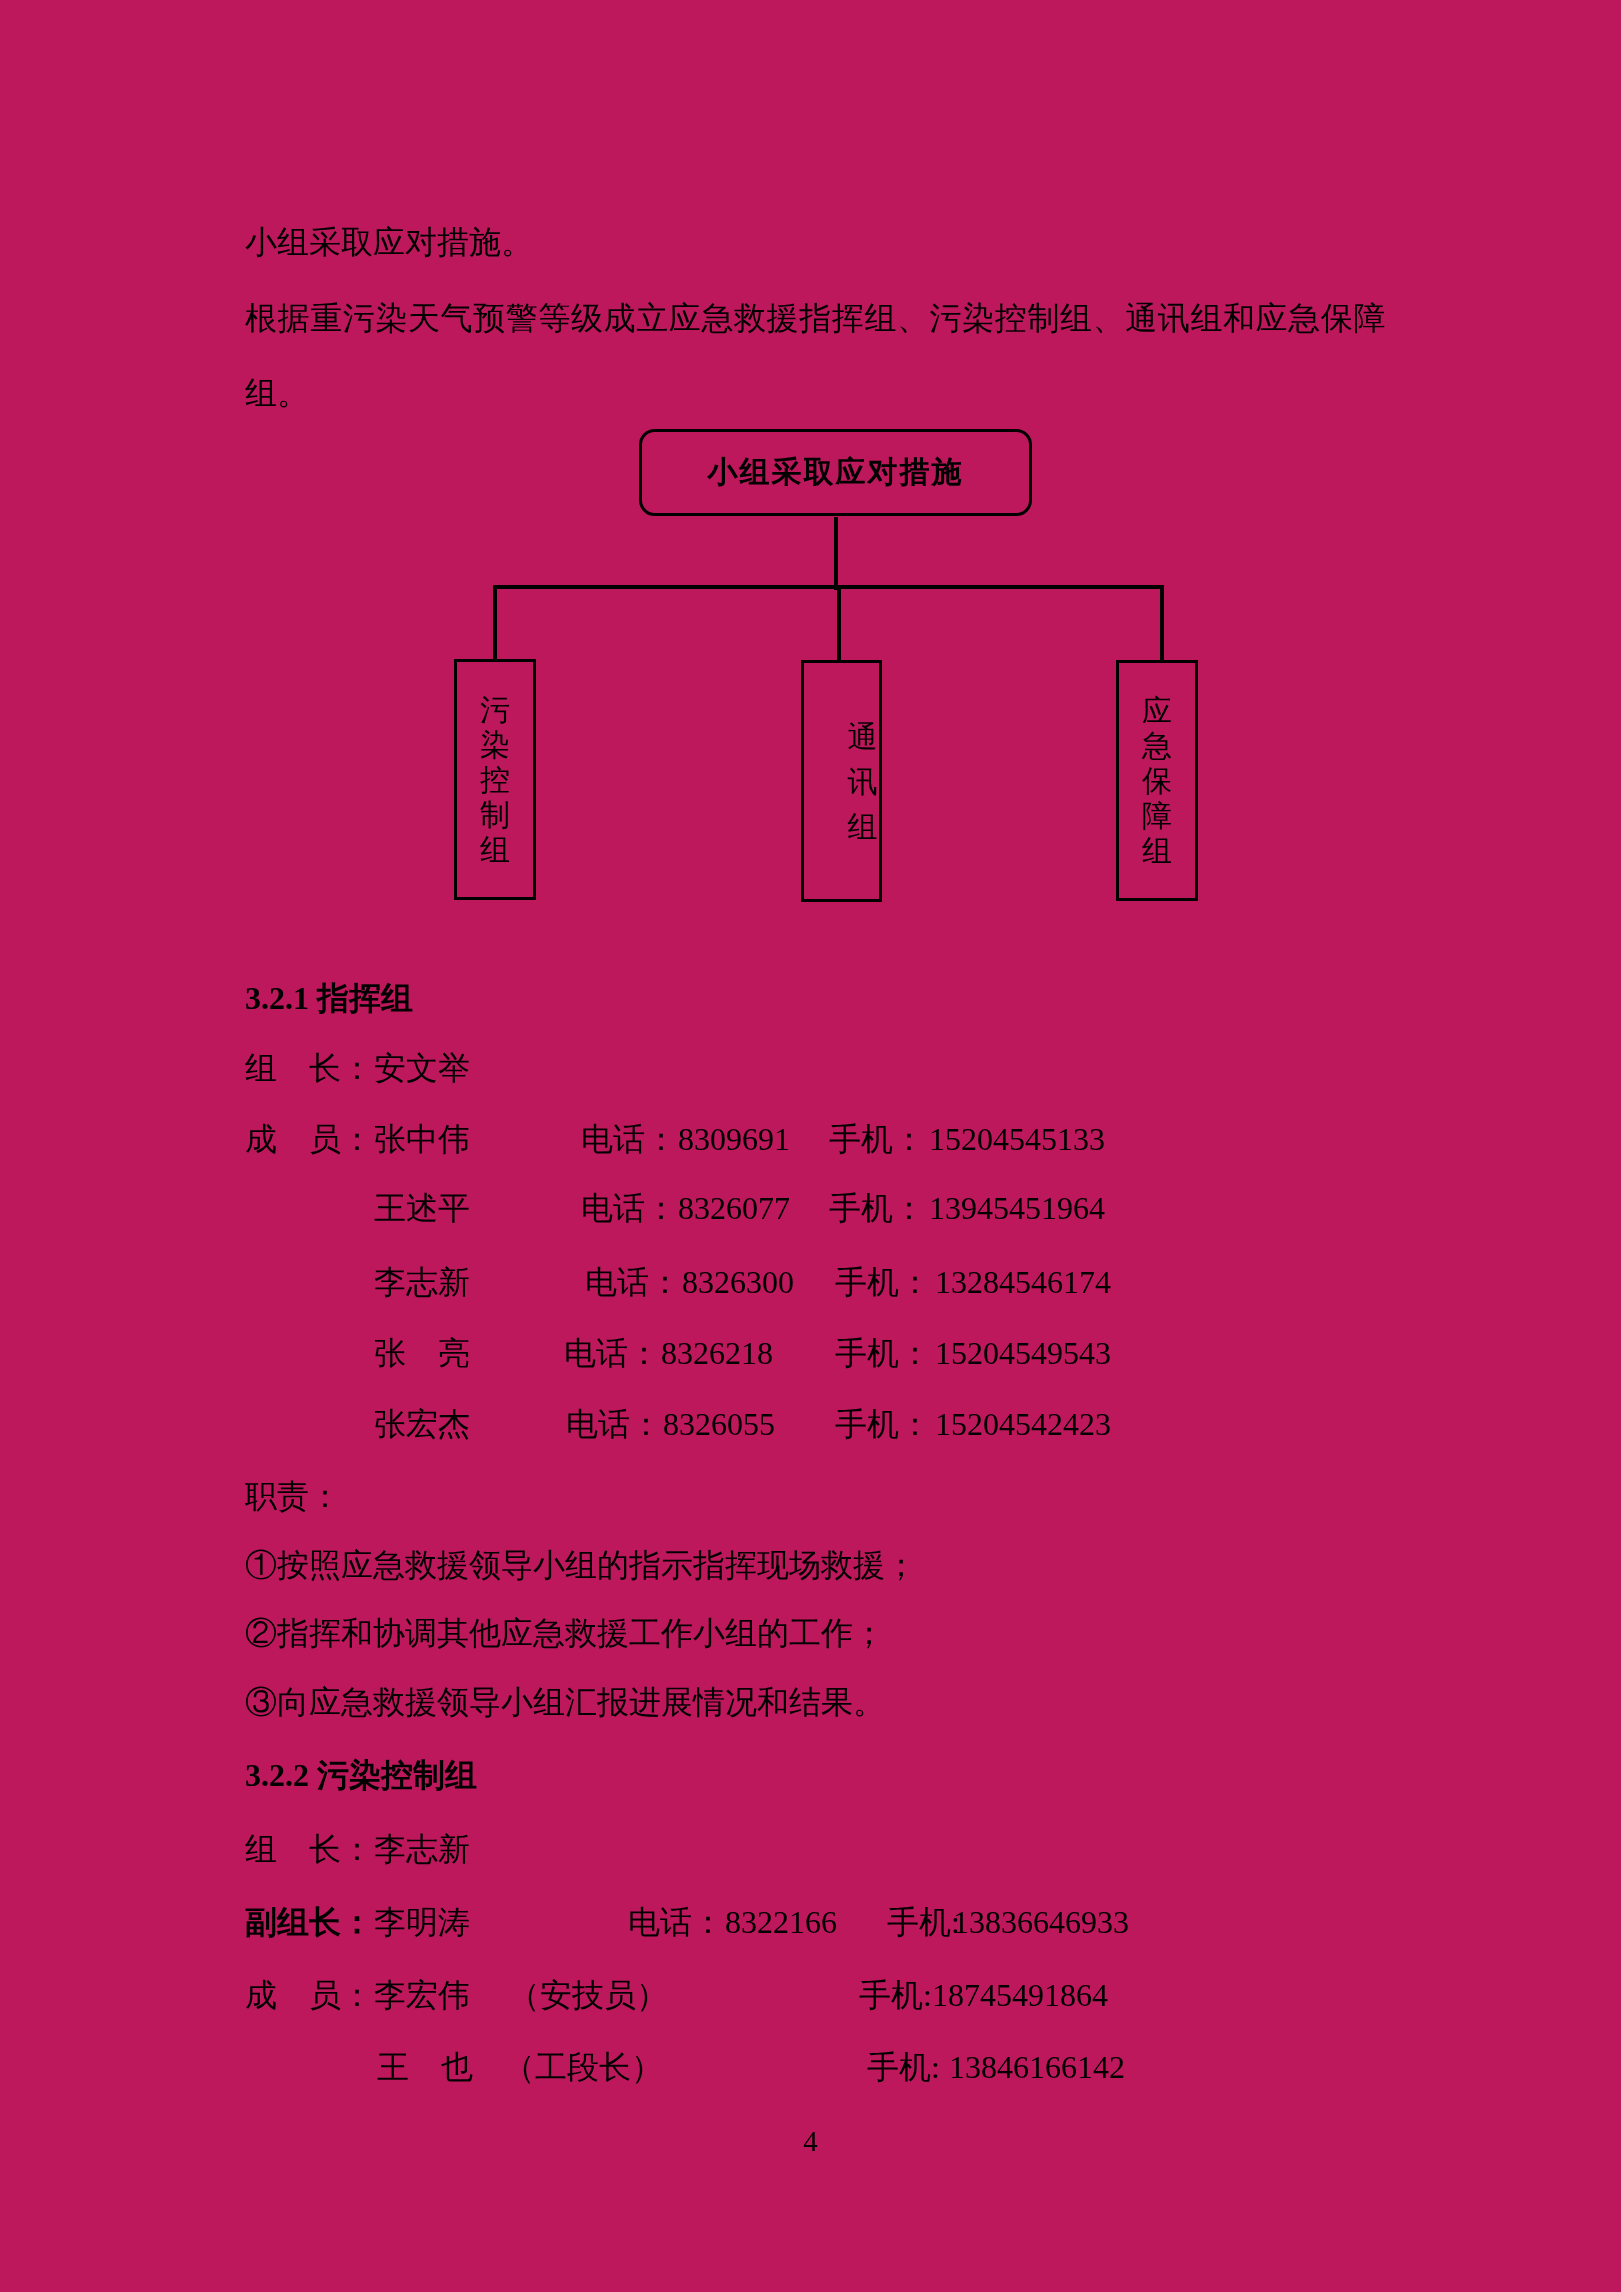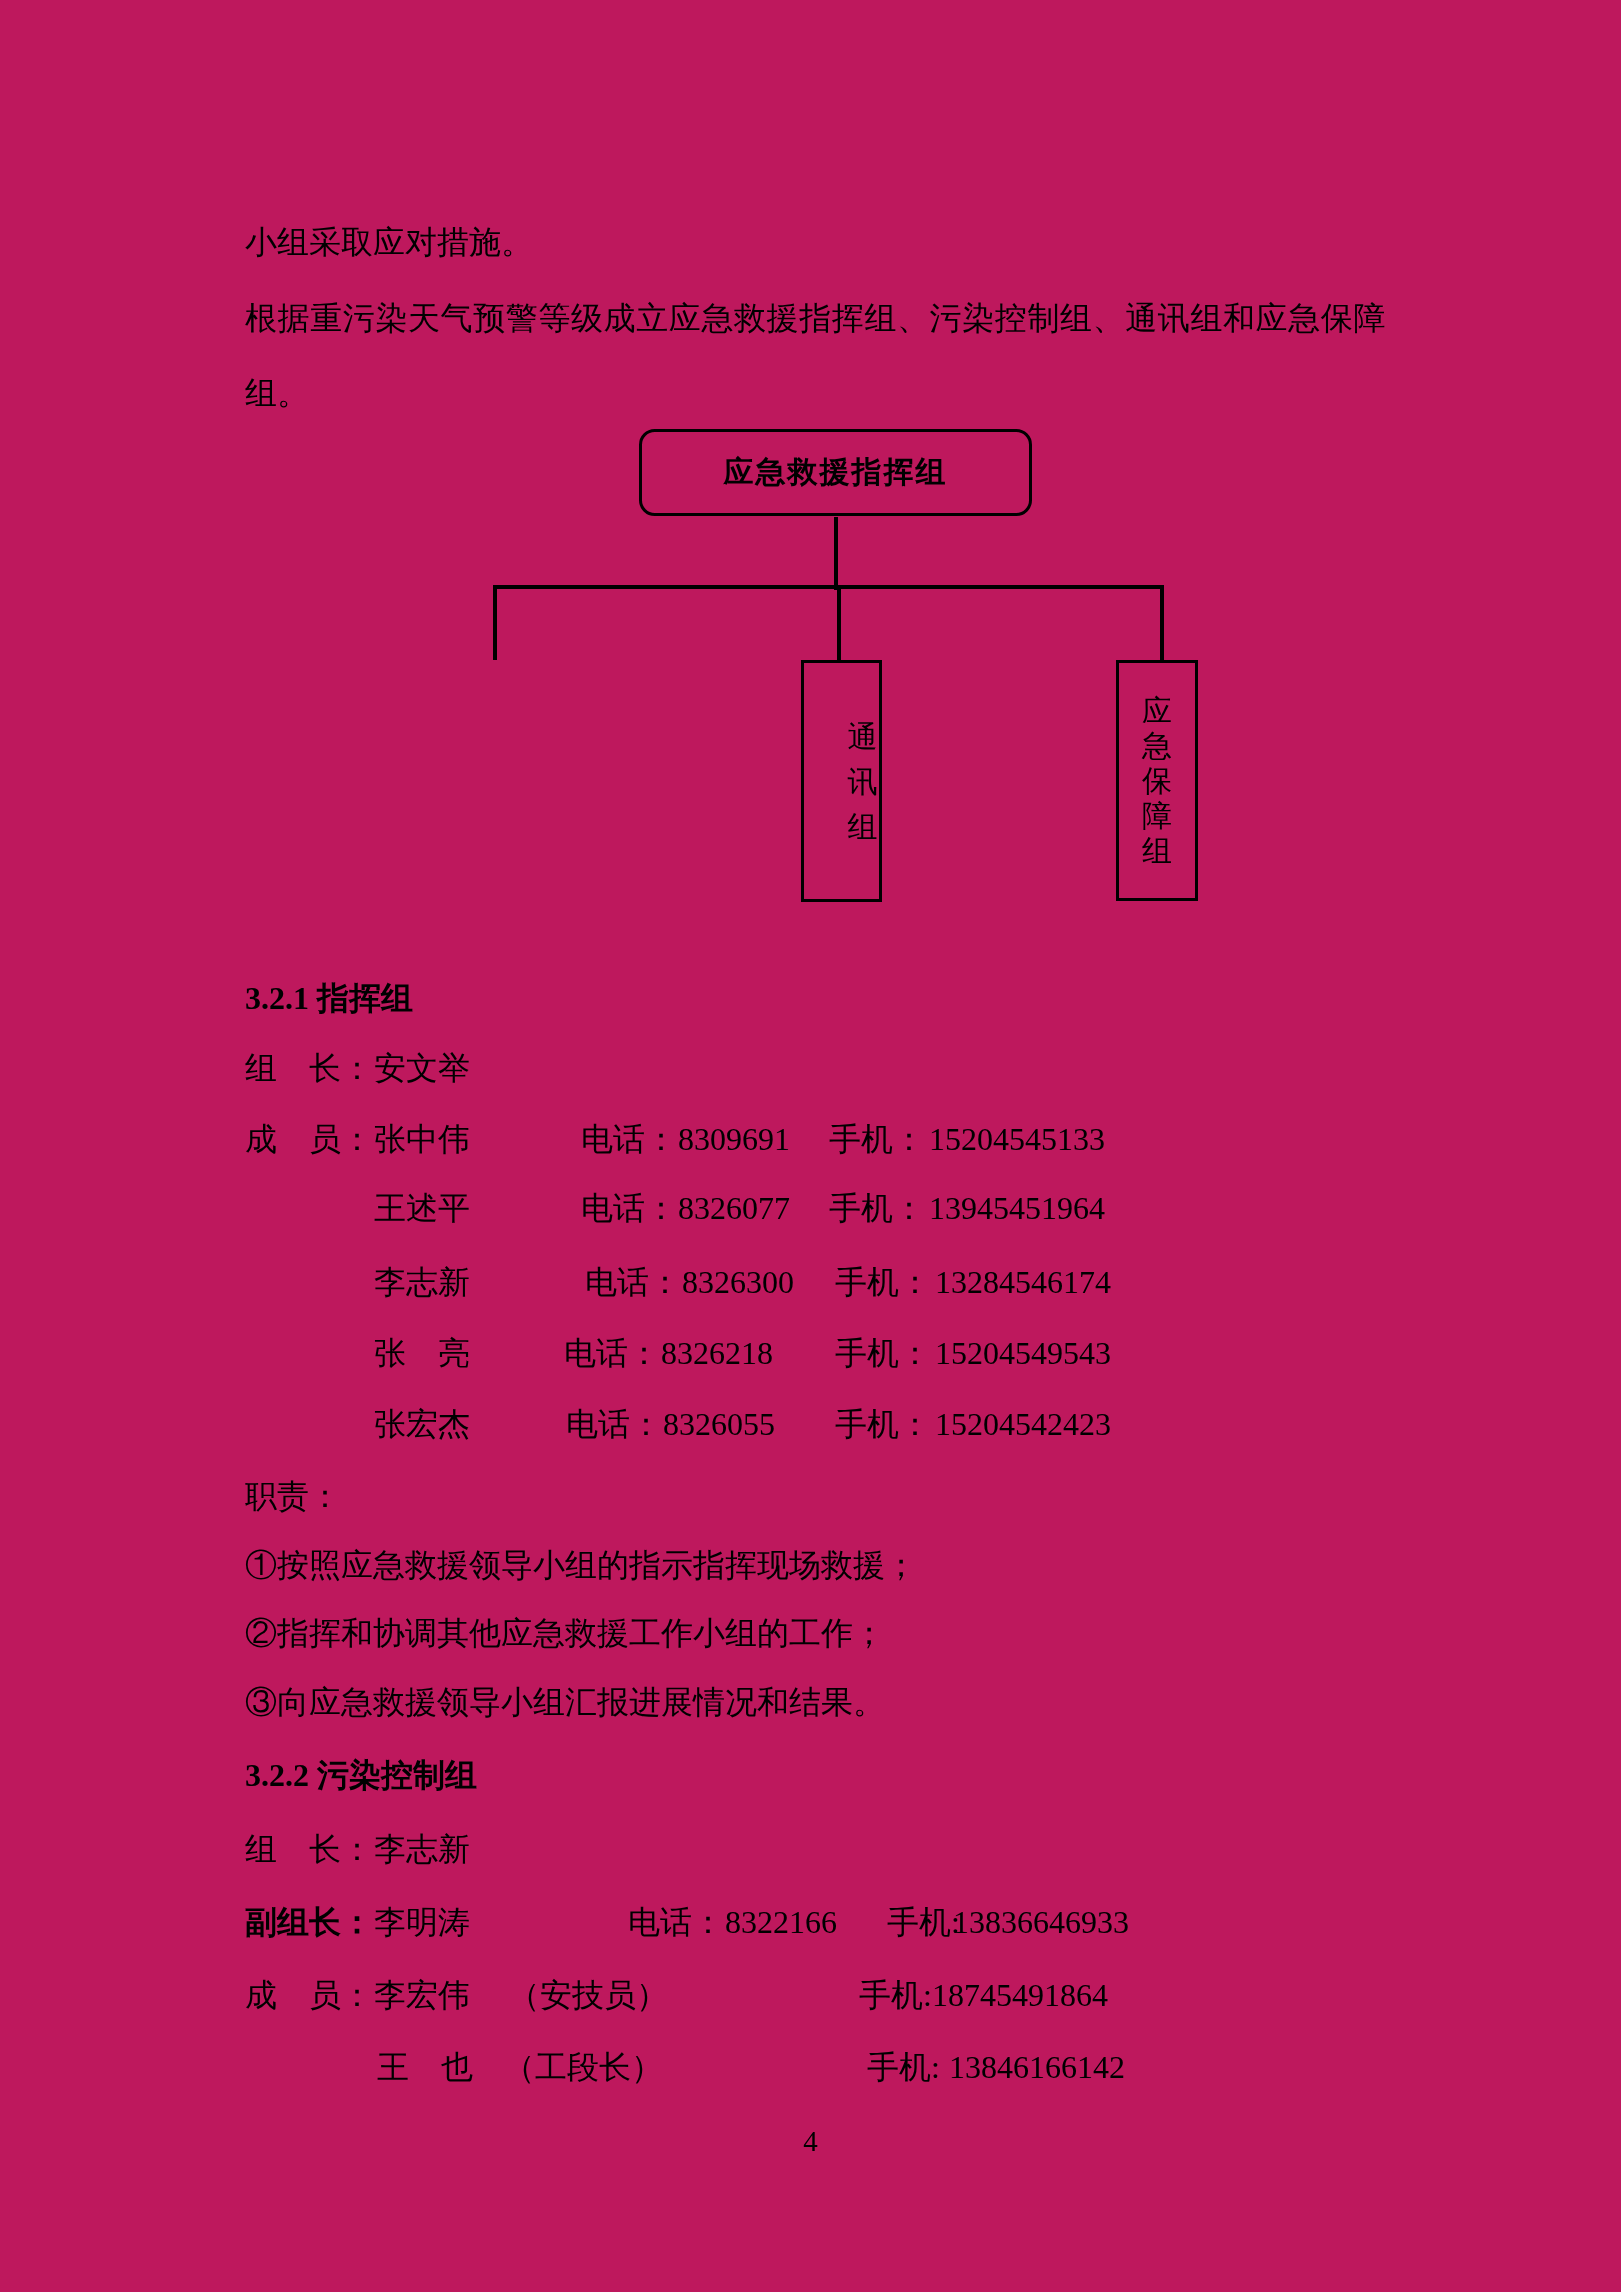--- a/index.html
+++ b/index.html
@@ -52,31 +52,34 @@
 <body>
 
 <div class="page">
 
   <div class="t" style="left:245px;top:223px;">小组采取应对措施。</div>
   <div class="t justify" style="left:245px;top:299px;">根据重污染天气预警等级成立应急救援指挥组、污染控制组、通讯组和应急保障</div>
   <div class="t" style="left:245px;top:374px;">组。</div>
 
   <div class="chart">
     <div class="rootbox">
-      <span>应急救援指挥组</span>
+      <span>小组采取应对措施</span>
     </div>
 
     <div class="cline" style="left:834px;top:517px;width:3.9px;height:73px;"></div>
 
     <div class="cline" style="left:494px;top:585px;width:670px;height:3.9px;"></div>
 
     <div class="cline" style="left:493px;top:585px;width:3.9px;height:75px;"></div>
     <div class="cline" style="left:837px;top:585px;width:3.9px;height:76px;"></div>
     <div class="cline" style="left:1160px;top:585px;width:3.9px;height:76px;"></div>
 
+    <div class="childbox" style="left:454px;top:659px;height:241px;">
+      <div class="vtext">污染控制组</div>
+    </div>
     <div class="childbox" style="left:801px;top:660px;width:81px;height:242px;justify-content:flex-end;">
       <div class="vtext spread">通讯组</div>
     </div>
     <div class="childbox" style="left:1116px;top:660px;height:241px;">
       <div class="vtext">应急保障组</div>
     </div>
   </div>
 
   <div class="t bold" style="left:245px;top:979px;">3.2.1 指挥组</div>
 

